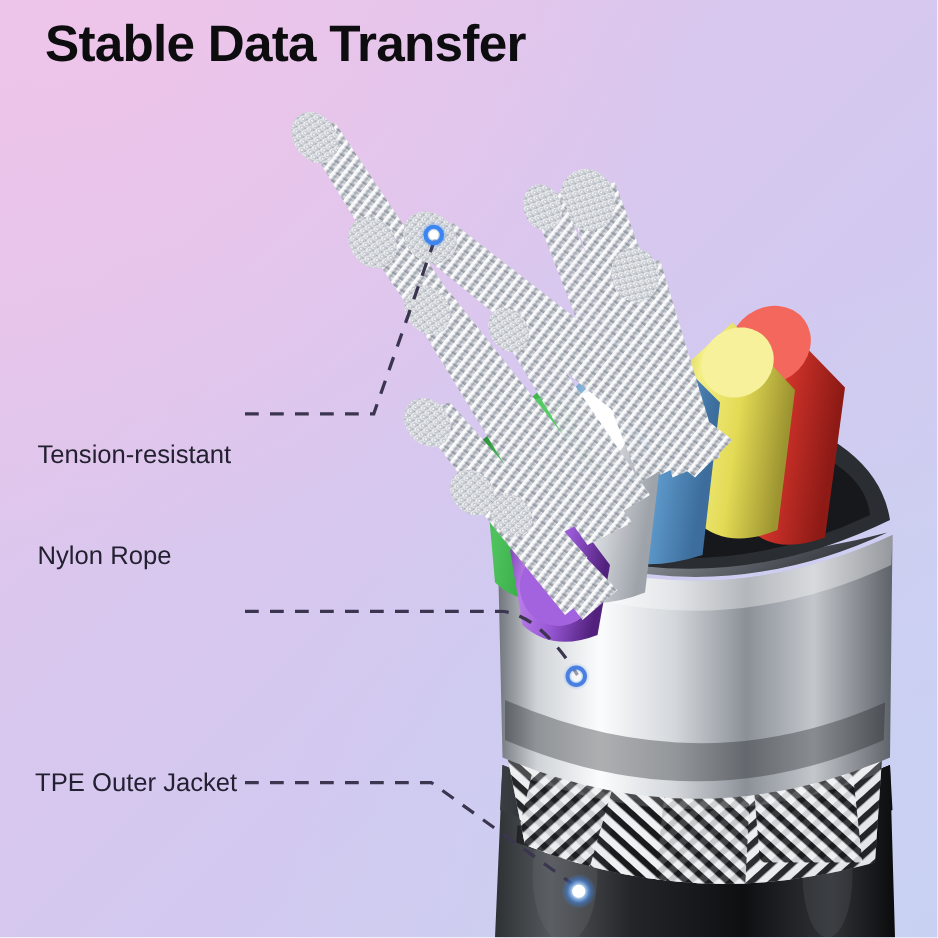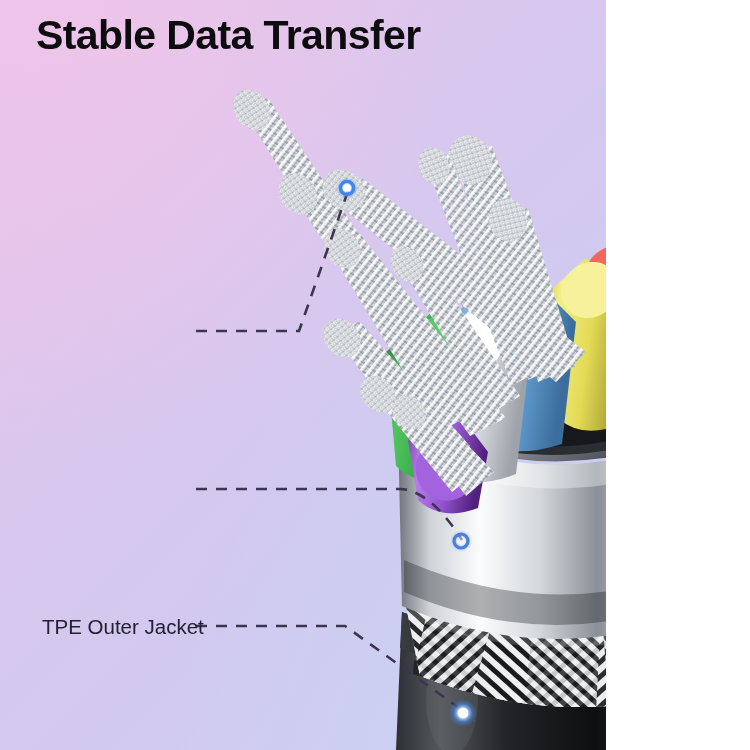--- a/index.html
+++ b/index.html
@@ -2,21 +2,21 @@
 <html><head>
 <meta charset="utf-8">
 <style>
   html, body {
     margin: 0;
     padding: 0;
     background: #ffffff;
   }
   #stage {
     position: relative;
-    width: 606px;
+    width: 750px;
     height: 750px;
     overflow: hidden;
     font-family: "Liberation Sans", sans-serif;
     background:
       radial-gradient(120% 110% at 8% 0%, #eec4ea 0%, rgba(238,196,234,0) 55%),
       radial-gradient(120% 120% at 100% 100%, #c9d1f2 0%, rgba(201,209,242,0) 60%),
       linear-gradient(135deg, #e9c5e9 0%, #d9c7ee 38%, #d2c9f0 62%, #cdd2f1 100%);
   }
 
   
@@ -34,21 +34,21 @@
   
   .callout-label {
     position: absolute;
     color: #232031;
     font-size: 20.5px;
     line-height: 27px;
     white-space: pre;
   }
   #label-nylon  { left: 30px; top: 296px; }
   #label-foil   { left: 30px; top: 476px; }
-  #label-tpe    { left: 42px; top: 613px; text-align: right; }
+  #label-tpe    { left: 28px; top: 613px; text-align: right; }
 
   
   #art, #leaders {
     position: absolute;
     left: 0; top: 0;
     width: 750px;
     height: 750px;
   }
   #leaders { pointer-events: none; }
 </style>
@@ -320,17 +320,21 @@
       <circle cx="461" cy="541" r="7" fill="none" stroke="#4a7ee0" stroke-width="3.2"></circle>
     </g>
     <g>
       <circle cx="463" cy="713" r="14" fill="url(#glowG)" opacity="0.85"></circle>
       <circle cx="463" cy="713" r="5.2" fill="#ffffff"></circle>
     </g>
   </svg>
 
   <div id="title">Stable Data Transfer</div>
 
+  <div class="callout-label" id="label-nylon">
+    <div>Tension-resistant</div>
+    <div>Nylon Rope</div>
+  </div>
 
 
   <div class="callout-label" id="label-tpe">TPE Outer Jacket</div>
 
 </div>
 
 </body></html>

